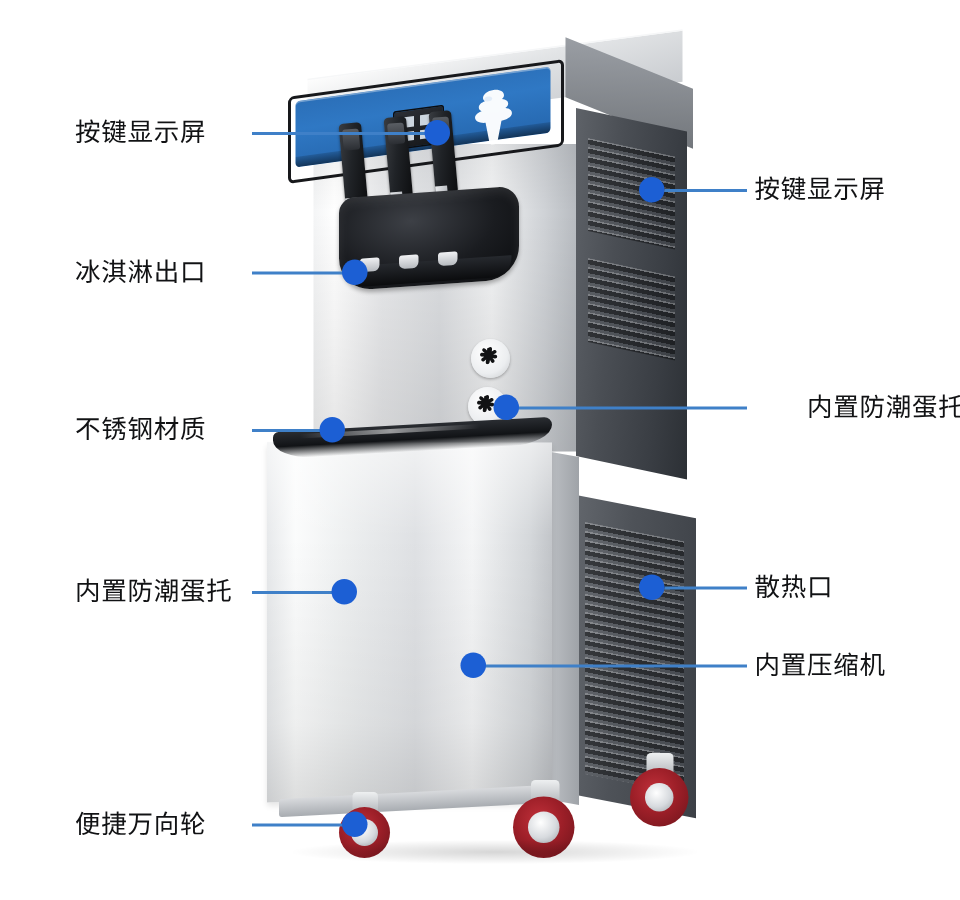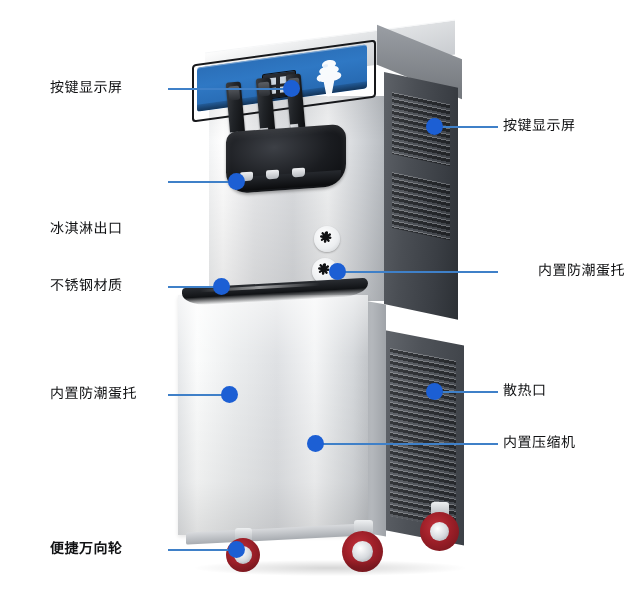--- a/index.html
+++ b/index.html
@@ -15,21 +15,21 @@
     position: relative;
     width: 640px;
     height: 600px;
     background: #ffffff;
     overflow: hidden;
   }
 
   
   .callout-text {
     position: absolute;
-    font-size: 14px;
+    font-size: 17px;
     line-height: 1;
     color: #111214;
     white-space: nowrap;
     letter-spacing: 0.5px;
     font-weight: 400;
   }
   .callout-line {
     position: absolute;
     height: 2px;
     background: #3f80c8;
@@ -370,33 +370,33 @@
 
     <div class="ground-shadow"></div>
   </div>
 
   <div>
 
     <div class="callout-text" style="left:50px; top:80px;">按键显示屏</div>
     <div class="callout-line" style="left:168px; top:88px; width:118px;"></div>
     <div class="callout-dot" style="left:283px; top:80px;"></div>
 
-    <div class="callout-text" style="left:50px; top:173px;margin-top:48px;">冰淇淋出口</div>
+    <div class="callout-text" style="left:50px; top:173px;">冰淇淋出口</div>
     <div class="callout-line" style="left:168px; top:181px; width:62px;"></div>
     <div class="callout-dot" style="left:228px; top:173px;"></div>
 
     <div class="callout-text" style="left:50px; top:278px;">不锈钢材质</div>
     <div class="callout-line" style="left:168px; top:286px; width:47px;"></div>
     <div class="callout-dot" style="left:213px; top:278px;"></div>
 
     <div class="callout-text" style="left:50px; top:386px;">内置防潮蛋托</div>
     <div class="callout-line" style="left:168px; top:394px; width:55px;"></div>
     <div class="callout-dot" style="left:221px; top:386px;"></div>
 
-    <div class="callout-text" style="left:50px; top:541px;font-weight:bold;">便捷万向轮</div>
+    <div class="callout-text" style="left:50px; top:541px;">便捷万向轮</div>
     <div class="callout-line" style="left:168px; top:549px; width:62px;"></div>
     <div class="callout-dot" style="left:228px; top:541px;"></div>
   </div>
 
   <div>
 
     <div class="callout-text" style="left:503px; top:118px;">按键显示屏</div>
     <div class="callout-line" style="left:443px; top:126px; width:55px;"></div>
     <div class="callout-dot" style="left:426px; top:118px;"></div>
 

